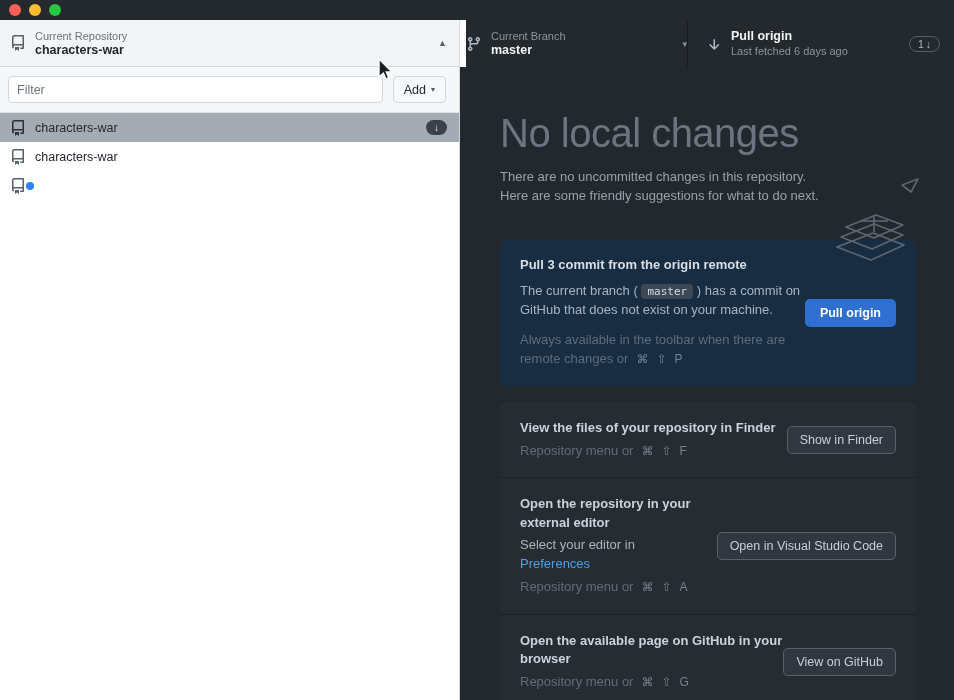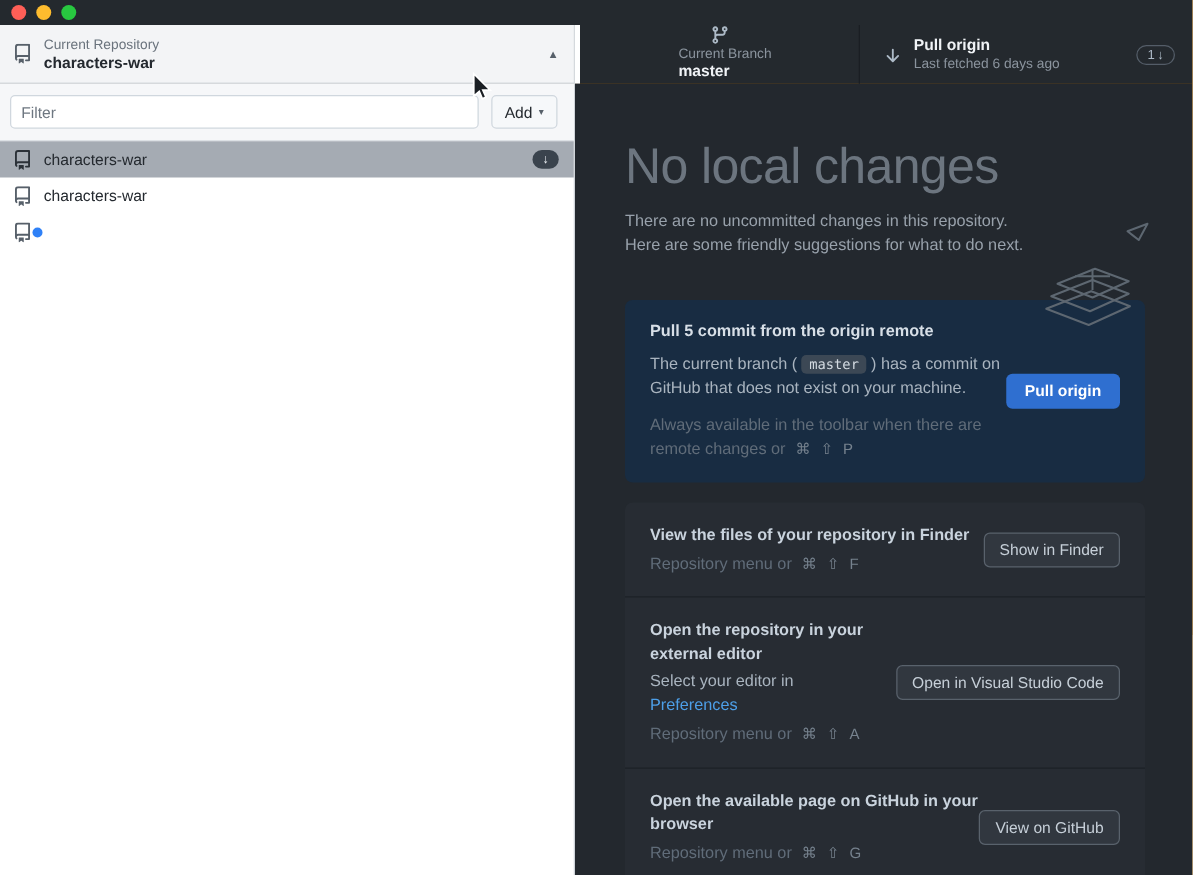--- a/index.html
+++ b/index.html
@@ -8,21 +8,21 @@
 
   
   .titlebar { height:20px; background:#24292e; display:flex; align-items:center; padding-left:9px; }
   .traffic { width:12px; height:12px; border-radius:50%; margin-right:8px; border:none; }
   .t-red{background:#ff5f57}.t-yellow{background:#febc2e}.t-green{background:#28c840}
 
   
   .toolbar { display:flex; height:47px; background:#24292e; }
   .tb-section { display:flex; align-items:center; position:relative; cursor:default; }
   .tb-repo { width:460px; background:#f3f4f6; border-bottom:1px solid #d5d9dd; border-right:1px solid #d5d9dd; padding:0 12px 0 10px; }
-  .tb-branch { width:228px; border-right:1px solid #1a1e23; border-left:4px solid #ffffff; padding:0 28px;flex-direction:column; }
+  .tb-branch { width:228px; border-right:1px solid #1a1e23; border-left:6px solid #ffffff; padding:0 0; }
   .tb-pull { flex:1; padding:0 14px 0 18px; }
   .tb-text { margin-left:9px; flex:1; min-width:0; }
   .tb-label { font-size:11px; color:#6a737d; line-height:14px; }
   .tb-value { font-size:12.5px; font-weight:bold; color:#24292f; line-height:15px; }
   .tb-dark .tb-label { color:#8b949e; }
   .tb-dark .tb-value { color:#f0f3f6; }
   .tb-chevron { font-size:9px; color:#57606a; margin-left:8px; }
   .tb-dark .tb-chevron { color:#8b949e; }
   .tb-icon { flex:0 0 auto; display:flex; align-items:center; }
   .tb-icon svg { fill:#57606a; }
@@ -186,21 +186,21 @@
           <path d="M36 52 l30 -12 27 10 -29 13 z"></path>
           <path d="M31 62 l33 -13 29 11 -31 14 z"></path>
           <path d="M27 72 l36 -14 31 12 -33 15 z"></path>
           <line x1="64" y1="40" x2="64" y2="57"></line>
           <line x1="50" y1="46" x2="78" y2="46"></line>
         </g>
       </svg>
 
       <div class="pull-card">
         <div class="card-left">
-          <div class="card-title">Pull 5 commit from the origin remote</div>
+          <div class="card-title">Pull 3 commit from the origin remote</div>
           <div class="card-body">
             <span>The current branch (</span>
             <span class="code-pill">master</span>
             <span>) has a commit on GitHub that does not exist on your machine.</span>
           </div>
           <div class="card-hint">
             <span>Always available in the toolbar when there are remote changes or</span><span class="key">⌘</span><span class="key">⇧</span><span class="key">P</span>
           </div>
         </div>
         <button class="btn-primary">Pull origin</button>

